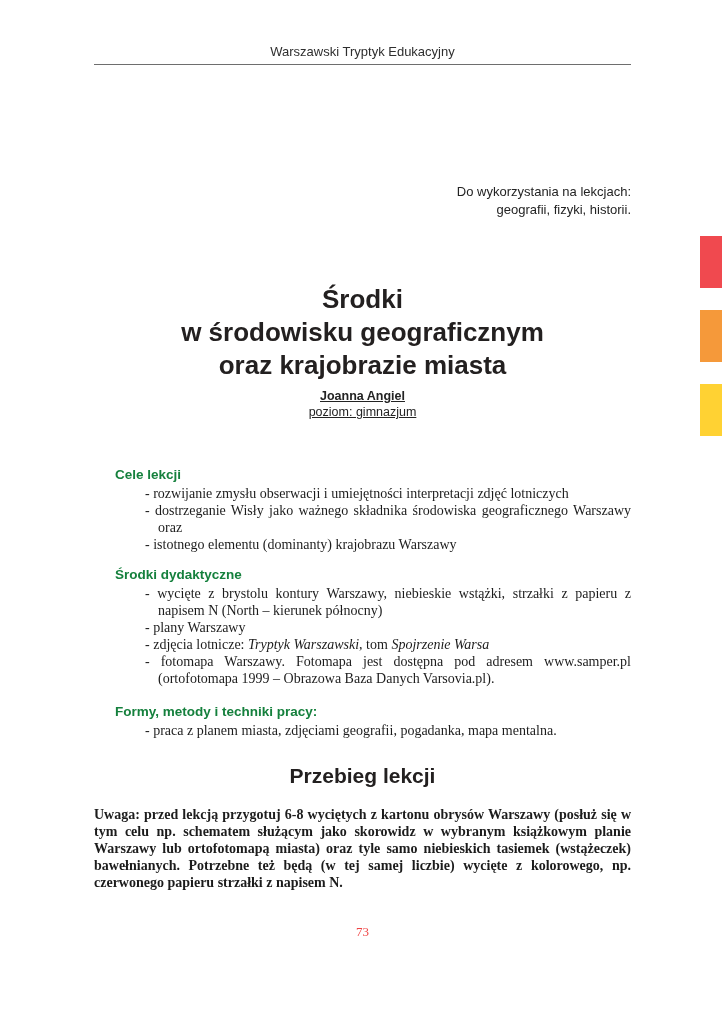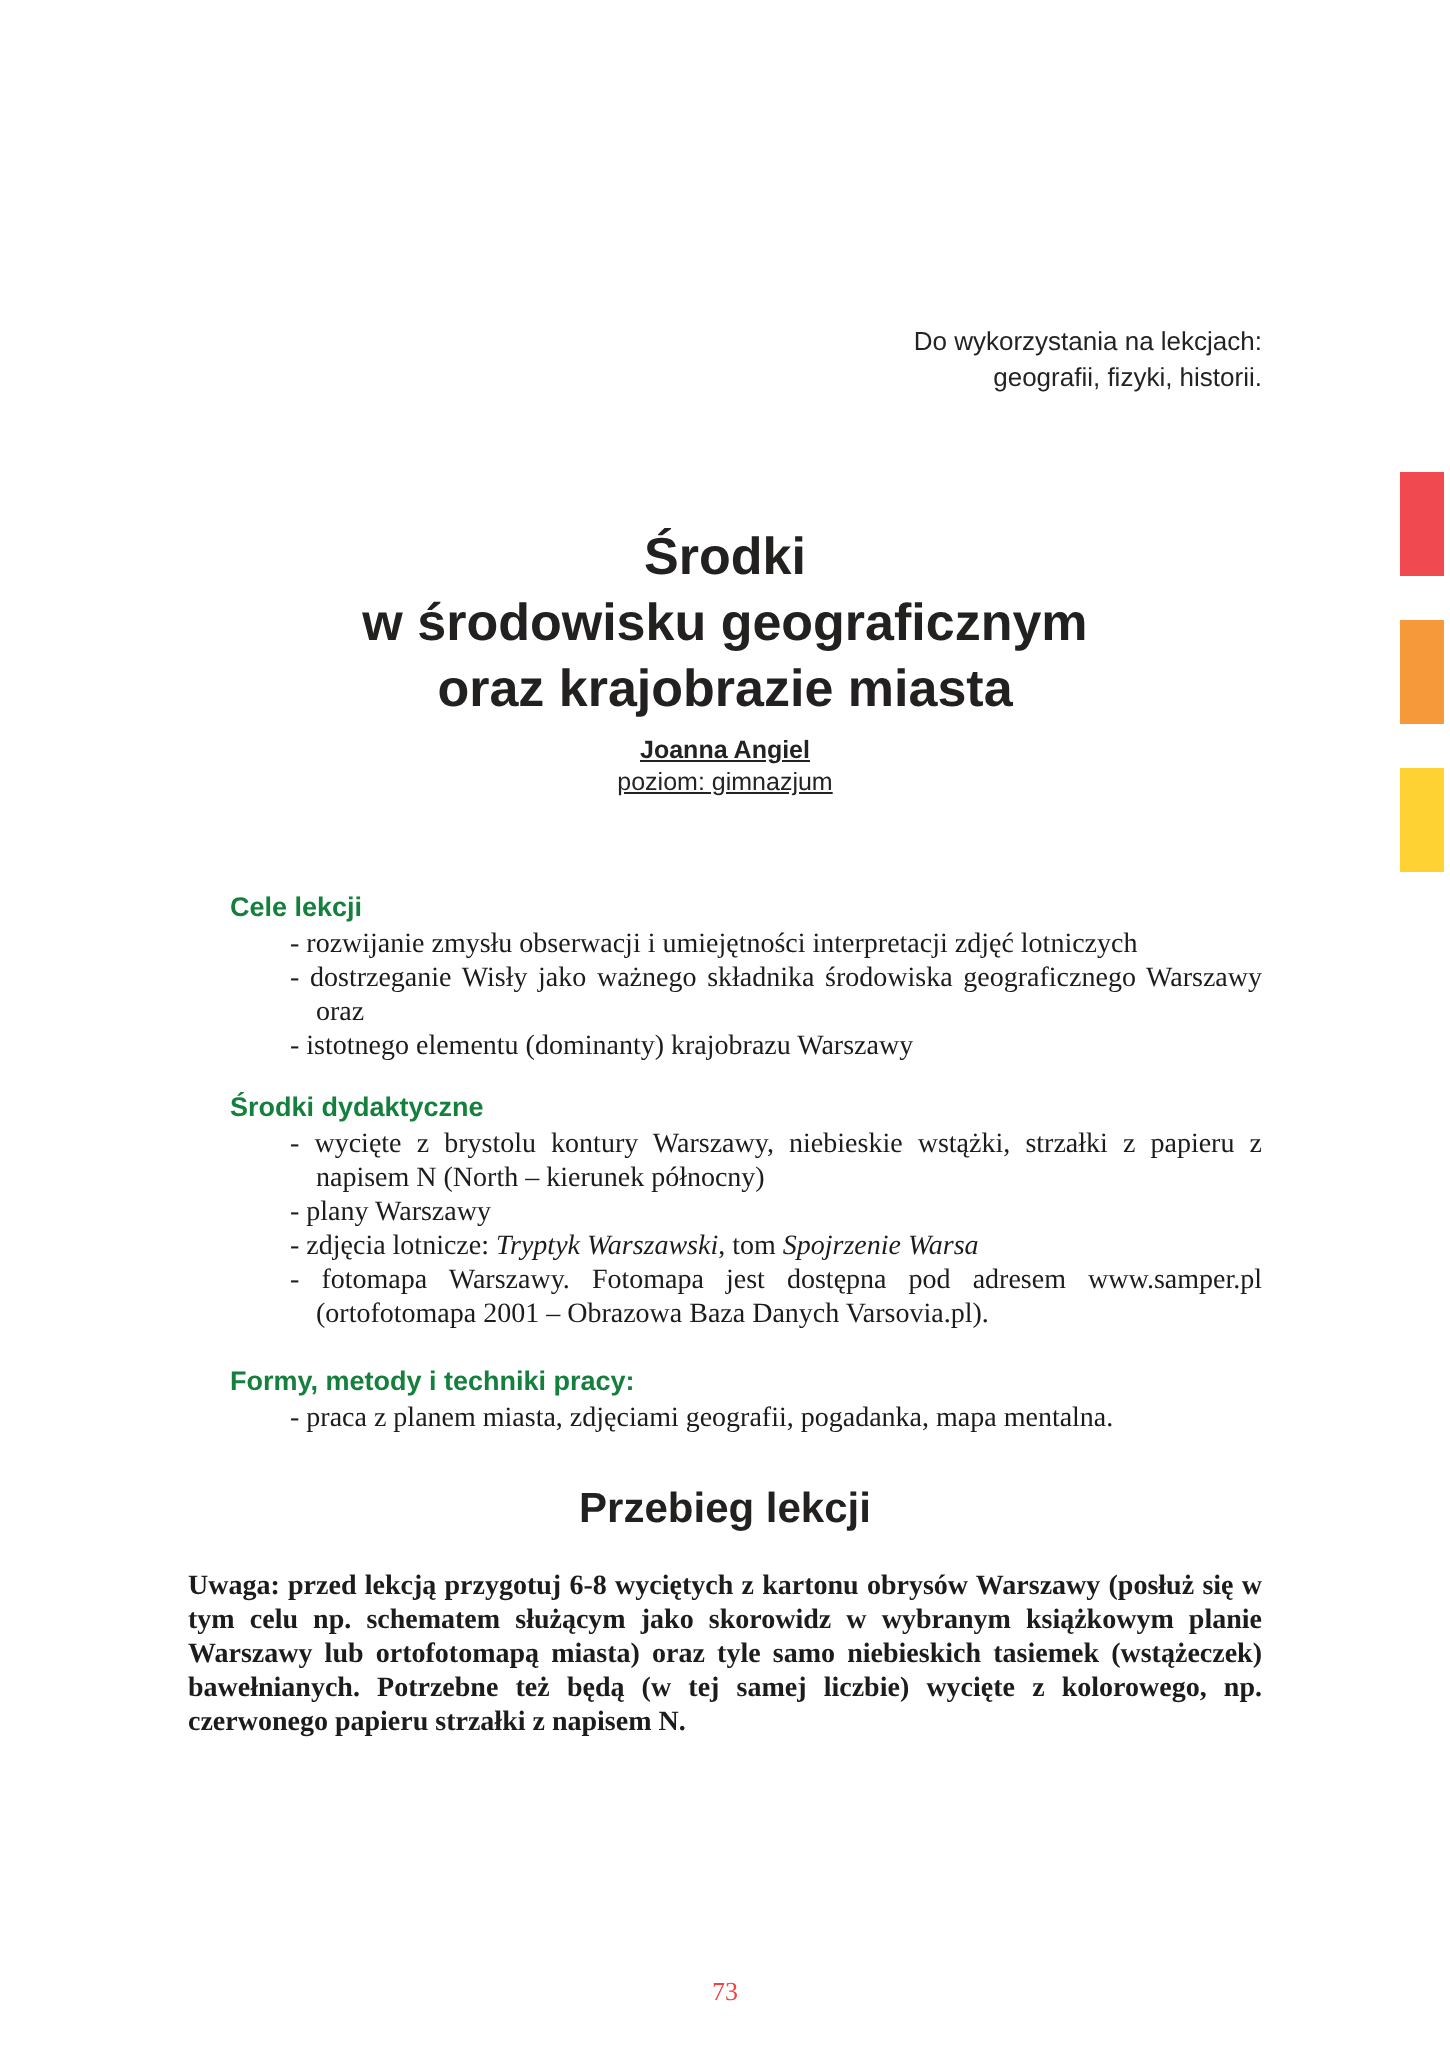--- a/index.html
+++ b/index.html
@@ -102,21 +102,21 @@
     font-size: 14px;
     line-height: 17px;
     text-align: justify;
     color: #1c1c1c;
     font-weight: bold;
   }
 
   
   .page-number {
     position: absolute;
-    top: 988px;
+    top: 924px;
     left: 0;
     right: 0;
     text-align: center;
     font-size: 13px;
     color: #ef4444;
   }
 
   
   .edge-tab {
     position: absolute;
@@ -127,20 +127,24 @@
   .tab-red    { top: 236px; background: #f0494f; }
   .tab-orange { top: 310px; background: #f5993a; }
   .tab-yellow { top: 384px; background: #ffd233; }
 </style>
 </head>
 <body>
 
 <div class="page">
   <div class="content">
 
+    <div class="running-header">
+      <div class="hdr-text">Warszawski Tryptyk Edukacyjny</div>
+      <div class="hdr-rule"></div>
+    </div>
 
     <div class="usage-note">
       <div>Do wykorzystania na lekcjach:</div>
       <div>geografii, fizyki, historii.</div>
     </div>
 
     <h1 class="doc-title">
       <div>Środki</div>
       <div>w środowisku geograficznym</div>
       <div>oraz krajobrazie miasta</div>
@@ -156,21 +160,21 @@
       <p class="li">- rozwijanie zmysłu obserwacji i umiejętności interpretacji zdjęć lotniczych</p>
       <p class="li">- dostrzeganie Wisły jako ważnego składnika środowiska geograficznego Warszawy oraz</p>
       <p class="li">- istotnego elementu (dominanty) krajobrazu Warszawy</p>
     </section>
 
     <section class="doc-section sec-srodki">
       <h3 class="sec-heading">Środki dydaktyczne</h3>
       <p class="li">- wycięte z brystolu kontury Warszawy, niebieskie wstążki, strzałki z papieru z napisem N (North – kierunek północny)</p>
       <p class="li">- plany Warszawy</p>
       <p class="li"><span>- zdjęcia lotnicze: </span><i>Tryptyk Warszawski</i><span>, tom </span><i>Spojrzenie Warsa</i></p>
-      <p class="li">- fotomapa Warszawy. Fotomapa jest dostępna pod adresem www.samper.pl (ortofotomapa 2001 – Obrazowa Baza Danych Varsovia.pl).</p>
+      <p class="li">- fotomapa Warszawy. Fotomapa jest dostępna pod adresem www.samper.pl (ortofotomapa 1999 – Obrazowa Baza Danych Varsovia.pl).</p>
     </section>
 
     <section class="doc-section sec-formy">
       <h3 class="sec-heading">Formy, metody i techniki pracy:</h3>
       <p class="li">- praca z planem miasta, zdjęciami geografii, pogadanka, mapa mentalna.</p>
     </section>
 
     <h2 class="lesson-heading">Przebieg lekcji</h2>
 
     <p class="lesson-paragraph">Uwaga: przed lekcją przygotuj 6-8 wyciętych z kartonu obrysów Warszawy (posłuż się w tym celu np. schematem służącym jako skorowidz w wybranym książkowym planie Warszawy lub ortofotomapą miasta) oraz tyle samo niebieskich tasiemek (wstążeczek) bawełnianych. Potrzebne też będą (w tej samej liczbie) wycięte z kolorowego, np. czerwonego papieru strzałki z napisem N.</p>

